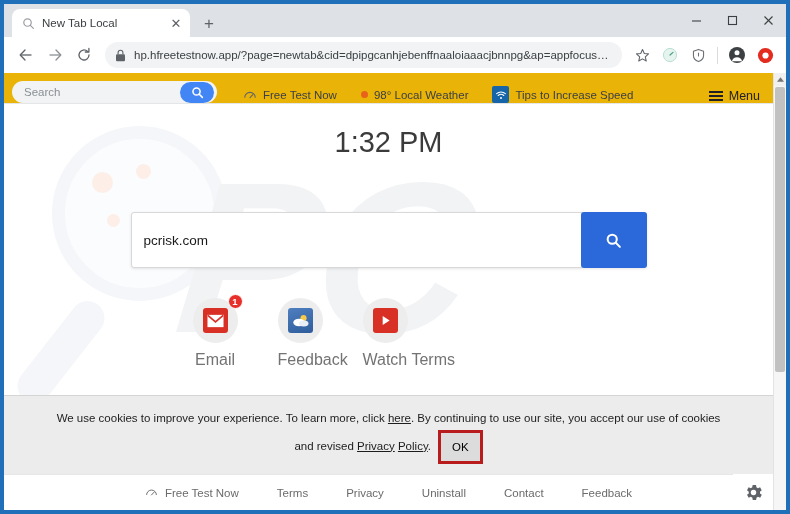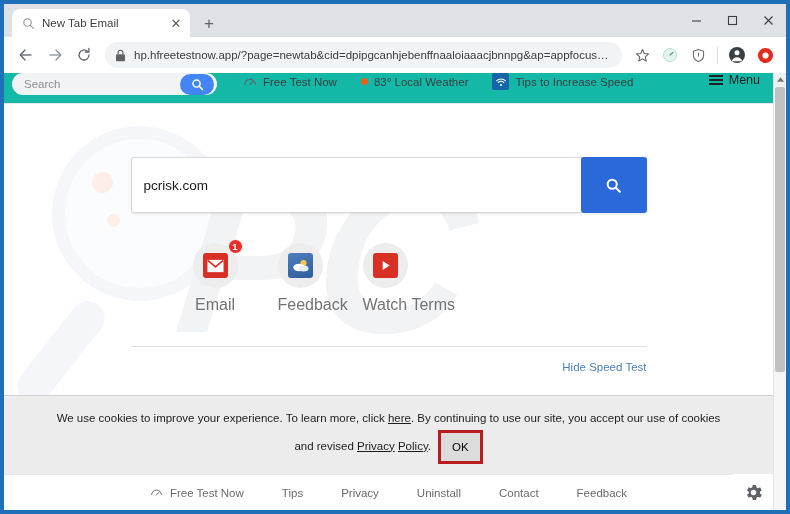--- a/index.html
+++ b/index.html
@@ -89,23 +89,23 @@
   .vsep { width: 1px; height: 17px; background: #dadce0; margin: 0 4px; }
 
   
   .page {
     flex: 1; position: relative; background: #ffffff;
     overflow: hidden;
   }
 
   
   .ext-toolbar {
-    height: 31px; background: #14b8a6;
+    height: 31px; background: #eab308;
     border-bottom: 1px solid #e4e6e8;
-    display: flex; align-items: flex-start;
+    display: flex; align-items: flex-end;
     padding: 0 8px; position: relative; z-index: 5;
   }
   .ext-search {
     width: 205px; height: 22px;
     background: #f1f3f4; border-radius: 11px;
     display: flex; align-items: center;
     padding-left: 12px; padding-right: 2px;
     position: relative;
   }
   .ext-search-ph { font-size: 11.5px; color: #8a8f94; flex: 1; }
@@ -300,21 +300,21 @@
 <body>
 
 <div class="window">
 
   <div class="tabstrip">
     <div class="tab">
       <svg class="tab-fav" viewBox="0 0 16 16">
         <circle cx="6.8" cy="6.8" r="4.6" fill="none" stroke="#5f6368" stroke-width="1.5"></circle>
         <line x1="10.3" y1="10.3" x2="14" y2="14" stroke="#5f6368" stroke-width="1.5" stroke-linecap="round"></line>
       </svg>
-      <span class="tab-title">New Tab Email</span>
+      <span class="tab-title">New Tab Local</span>
       <span class="tab-close">✕</span>
     </div>
     <div class="newtab">+</div>
 
     <div class="wincontrols">
       <div class="wc">
         <svg width="11" height="11" viewBox="0 0 11 11">
             <line x1="1" y1="6" x2="10" y2="6" stroke="#3c4043" stroke-width="1.1"></line>
           </svg>
       </div>
@@ -411,21 +411,21 @@
       <div class="ext-links">
         <div class="ext-link">
           <svg width="14" height="14" viewBox="0 0 16 16">
             <path d="M2 11a6 6 0 0 1 12 0" fill="none" stroke="#5f6368" stroke-width="1.2"></path>
             <line x1="8" y1="11" x2="11.2" y2="7.6" stroke="#5f6368" stroke-width="1.2" stroke-linecap="round"></line>
           </svg>
           <span>Free Test Now</span>
         </div>
         <div class="ext-link">
           <span class="dot-orange"></span>
-          <span>83° Local Weather</span>
+          <span>98° Local Weather</span>
         </div>
         <div class="ext-link">
           <span class="wifi-sq">
             <svg width="12" height="12" viewBox="0 0 16 16">
               <path d="M2.2 6.2a8.6 8.6 0 0 1 11.6 0" fill="none" stroke="#fff" stroke-width="1.5" stroke-linecap="round"></path>
               <path d="M4.3 8.7a5.5 5.5 0 0 1 7.4 0" fill="none" stroke="#fff" stroke-width="1.5" stroke-linecap="round"></path>
               <circle cx="8" cy="11.9" r="1.35" fill="#fff"></circle>
             </svg>
           </span>
           <span>Tips to Increase Speed</span>
@@ -446,20 +446,21 @@
 
       <div class="wm wm-glass"></div>
       <div class="wm wm-glass-h"></div>
       <div class="wm wm-blob wm-b1"></div>
       <div class="wm wm-blob wm-b2"></div>
       <div class="wm wm-blob wm-b3"></div>
       <div class="wm wm-pc">PC</div>
       <div class="wm wm-risk">risk.com</div>
 
       <div class="nt-inner">
+        <div class="clock">1:32 PM</div>
 
         <div class="searchrow">
           <input type="text" value="pcrisk.com" style="">
           <div class="search-go">
             <svg width="17" height="17" viewBox="0 0 16 16">
               <circle cx="6.8" cy="6.8" r="4.3" fill="none" stroke="#fff" stroke-width="1.9"></circle>
               <line x1="10.2" y1="10.2" x2="14" y2="14" stroke="#fff" stroke-width="1.9" stroke-linecap="round"></line>
             </svg>
           </div>
         </div>
@@ -516,21 +517,21 @@
     </div>
 
     <div class="footer">
       <span class="f-link">
         <svg width="13" height="13" viewBox="0 0 16 16">
           <path d="M2 11a6 6 0 0 1 12 0" fill="none" stroke="#6b6b6b" stroke-width="1.2"></path>
           <line x1="8" y1="11" x2="11.2" y2="7.6" stroke="#6b6b6b" stroke-width="1.2" stroke-linecap="round"></line>
         </svg>
         <span>Free Test Now</span>
       </span>
-      <span class="f-link">Tips</span>
+      <span class="f-link">Terms</span>
       <span class="f-link">Privacy</span>
       <span class="f-link">Uninstall</span>
       <span class="f-link">Contact</span>
       <span class="f-link">Feedback</span>
     </div>
 
     <div class="gear-wrap">
       <svg width="21" height="21" viewBox="0 0 24 24">
         <path fill="#5f6368" d="M19.4 13a7.6 7.6 0 0 0 0-2l2-1.6-1.9-3.3-2.5 1a7.6 7.6 0 0 0-1.7-1l-.4-2.6H11l-.4 2.6a7.6 7.6 0 0 0-1.7 1l-2.5-1L4.6 9.4 6.6 11a7.6 7.6 0 0 0 0 2l-2 1.6 1.9 3.3 2.5-1a7.6 7.6 0 0 0 1.7 1l.4 2.6h3.9l.4-2.6a7.6 7.6 0 0 0 1.7-1l2.5 1 1.9-3.3z"></path>
         <circle cx="12" cy="12" r="3.1" fill="#ffffff"></circle>

